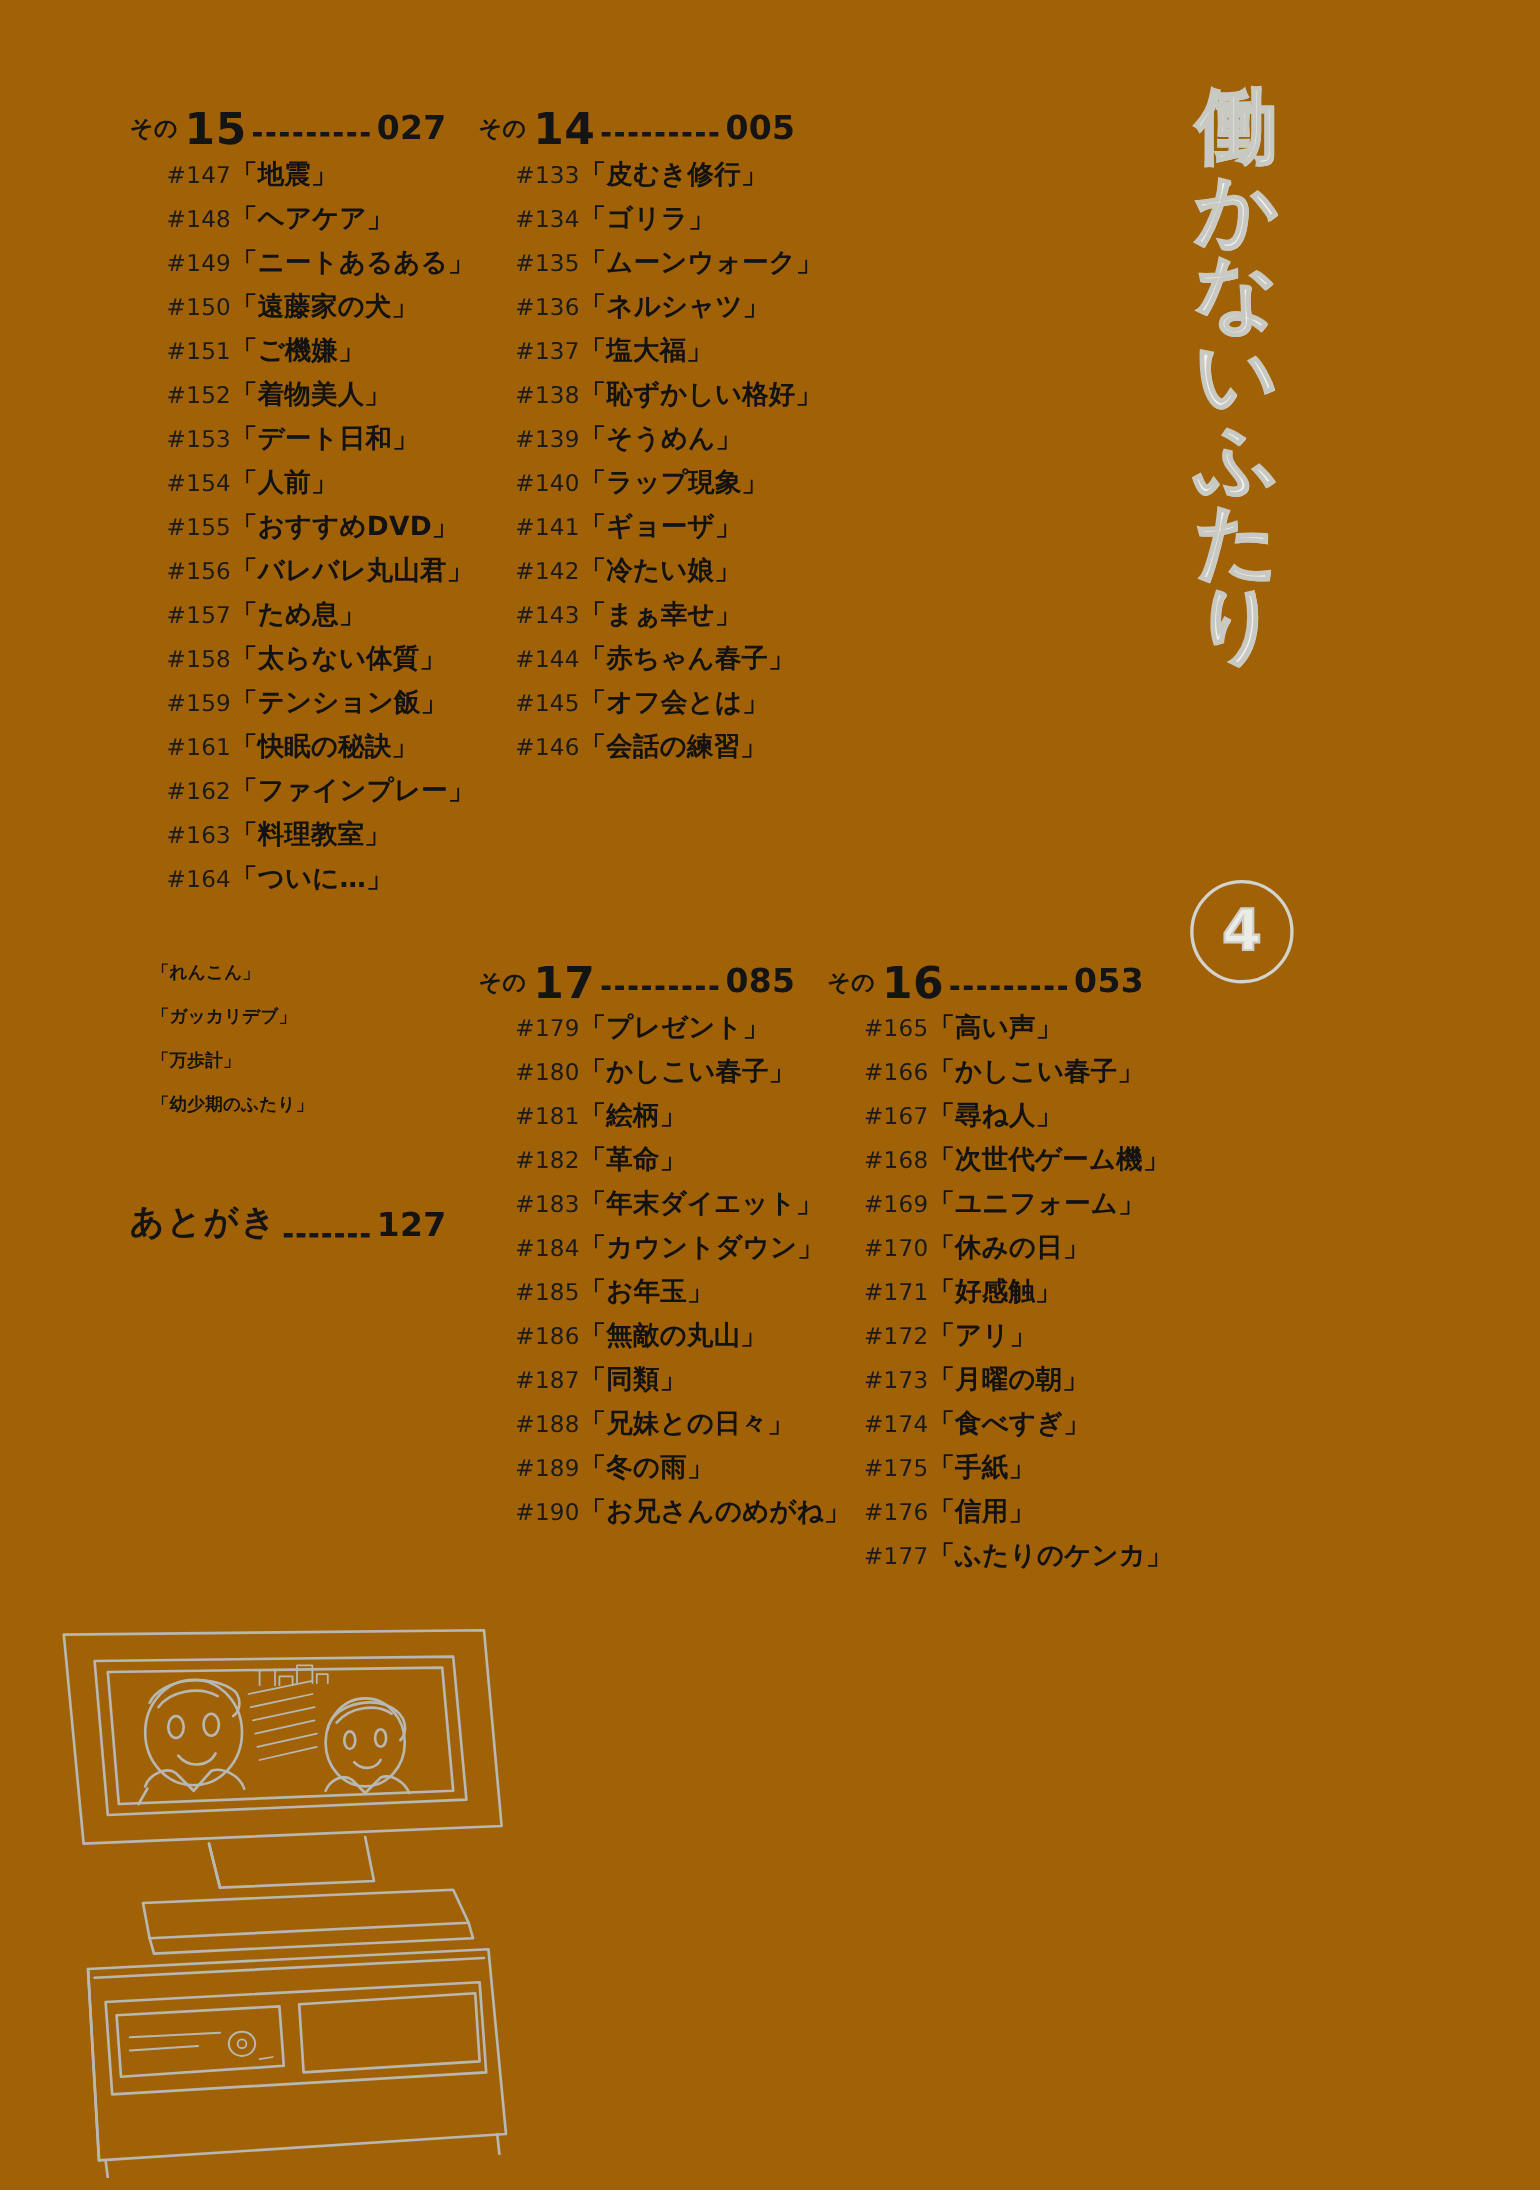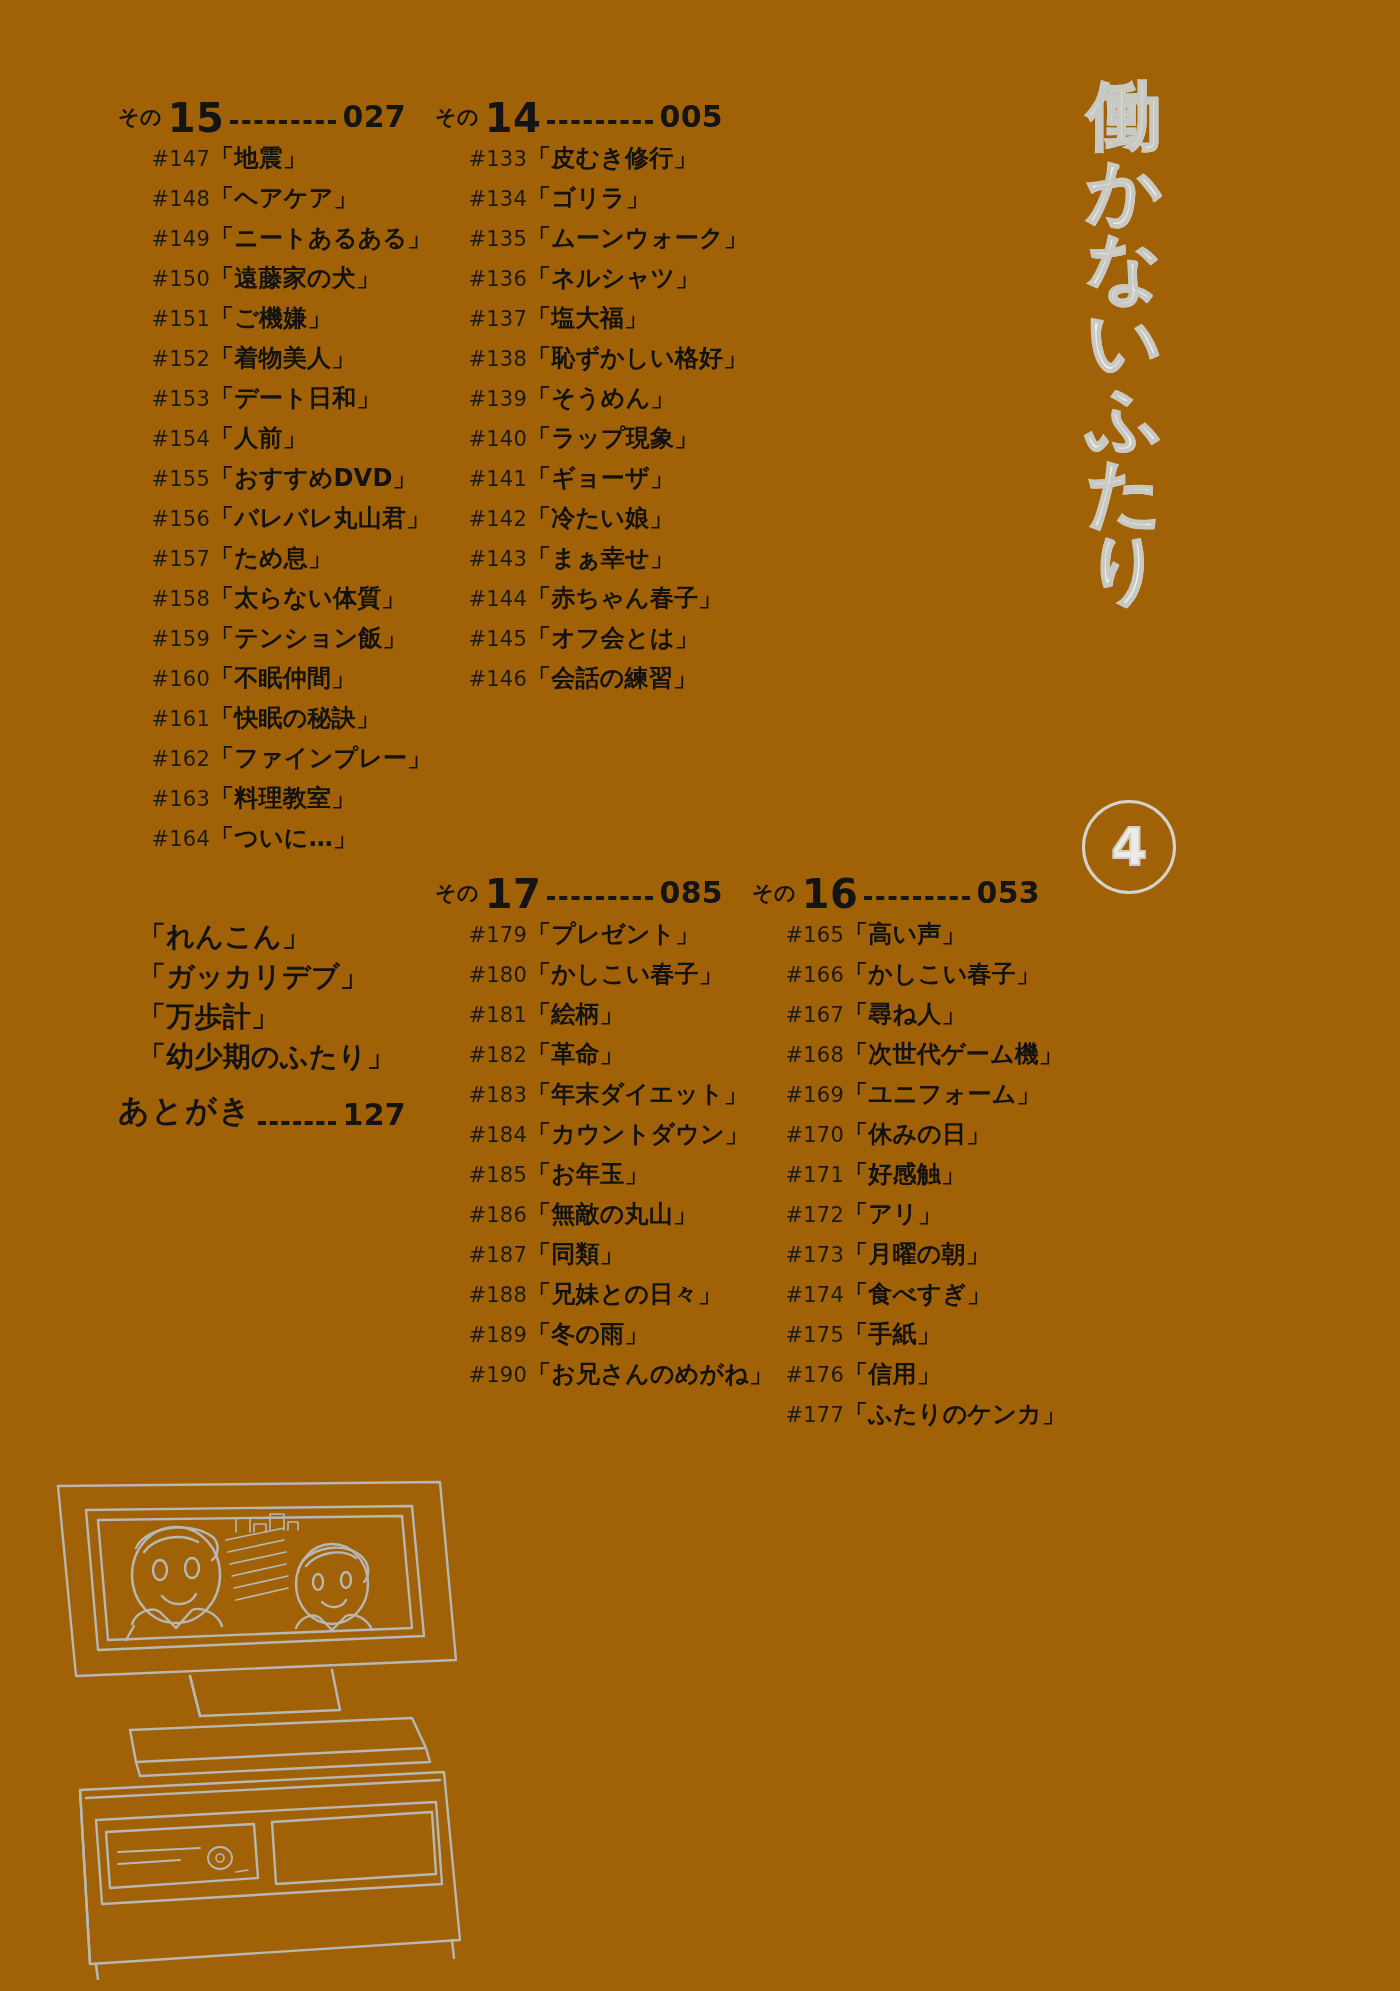--- a/index.html
+++ b/index.html
@@ -95,22 +95,21 @@
     letter-spacing: 0.01em;
     text-align: right;
   }
   .entry .etitle {
     font-size: 24px;
     font-weight: 700;
     color: #121212;
     letter-spacing: 0.01em;
   }
   .entry.noid .etitle {
-    font-size: 28px;
-    margin-top: 44px;
+    font-size: 16px;
   }
 
   
   .col {
     position: absolute;
   }
   #col-s15  { left: 118px; top:  92px;  width: 288px; }
   #col-s14  { left: 435px; top:  92px;  width: 288px; }
   #col-bang { left: 118px; top:  868px; width: 288px; }
   #col-ato  { left: 118px; top: 1090px; width: 288px; }
@@ -232,24 +231,20 @@
       </div>
     <div class="entry">
         <span class="eno num">#158</span>
         <span class="etitle jp">「太らない体質」</span>
       </div>
     <div class="entry">
         <span class="eno num">#159</span>
         <span class="etitle jp">「テンション飯」</span>
       </div>
     <div class="entry">
-        <span class="eno num">#160</span>
-        <span class="etitle jp">「不眠仲間」</span>
-      </div>
-    <div class="entry">
         <span class="eno num">#161</span>
         <span class="etitle jp">「快眠の秘訣」</span>
       </div>
     <div class="entry">
         <span class="eno num">#162</span>
         <span class="etitle jp">「ファインプレー」</span>
       </div>
     <div class="entry">
         <span class="eno num">#163</span>
         <span class="etitle jp">「料理教室」</span>

